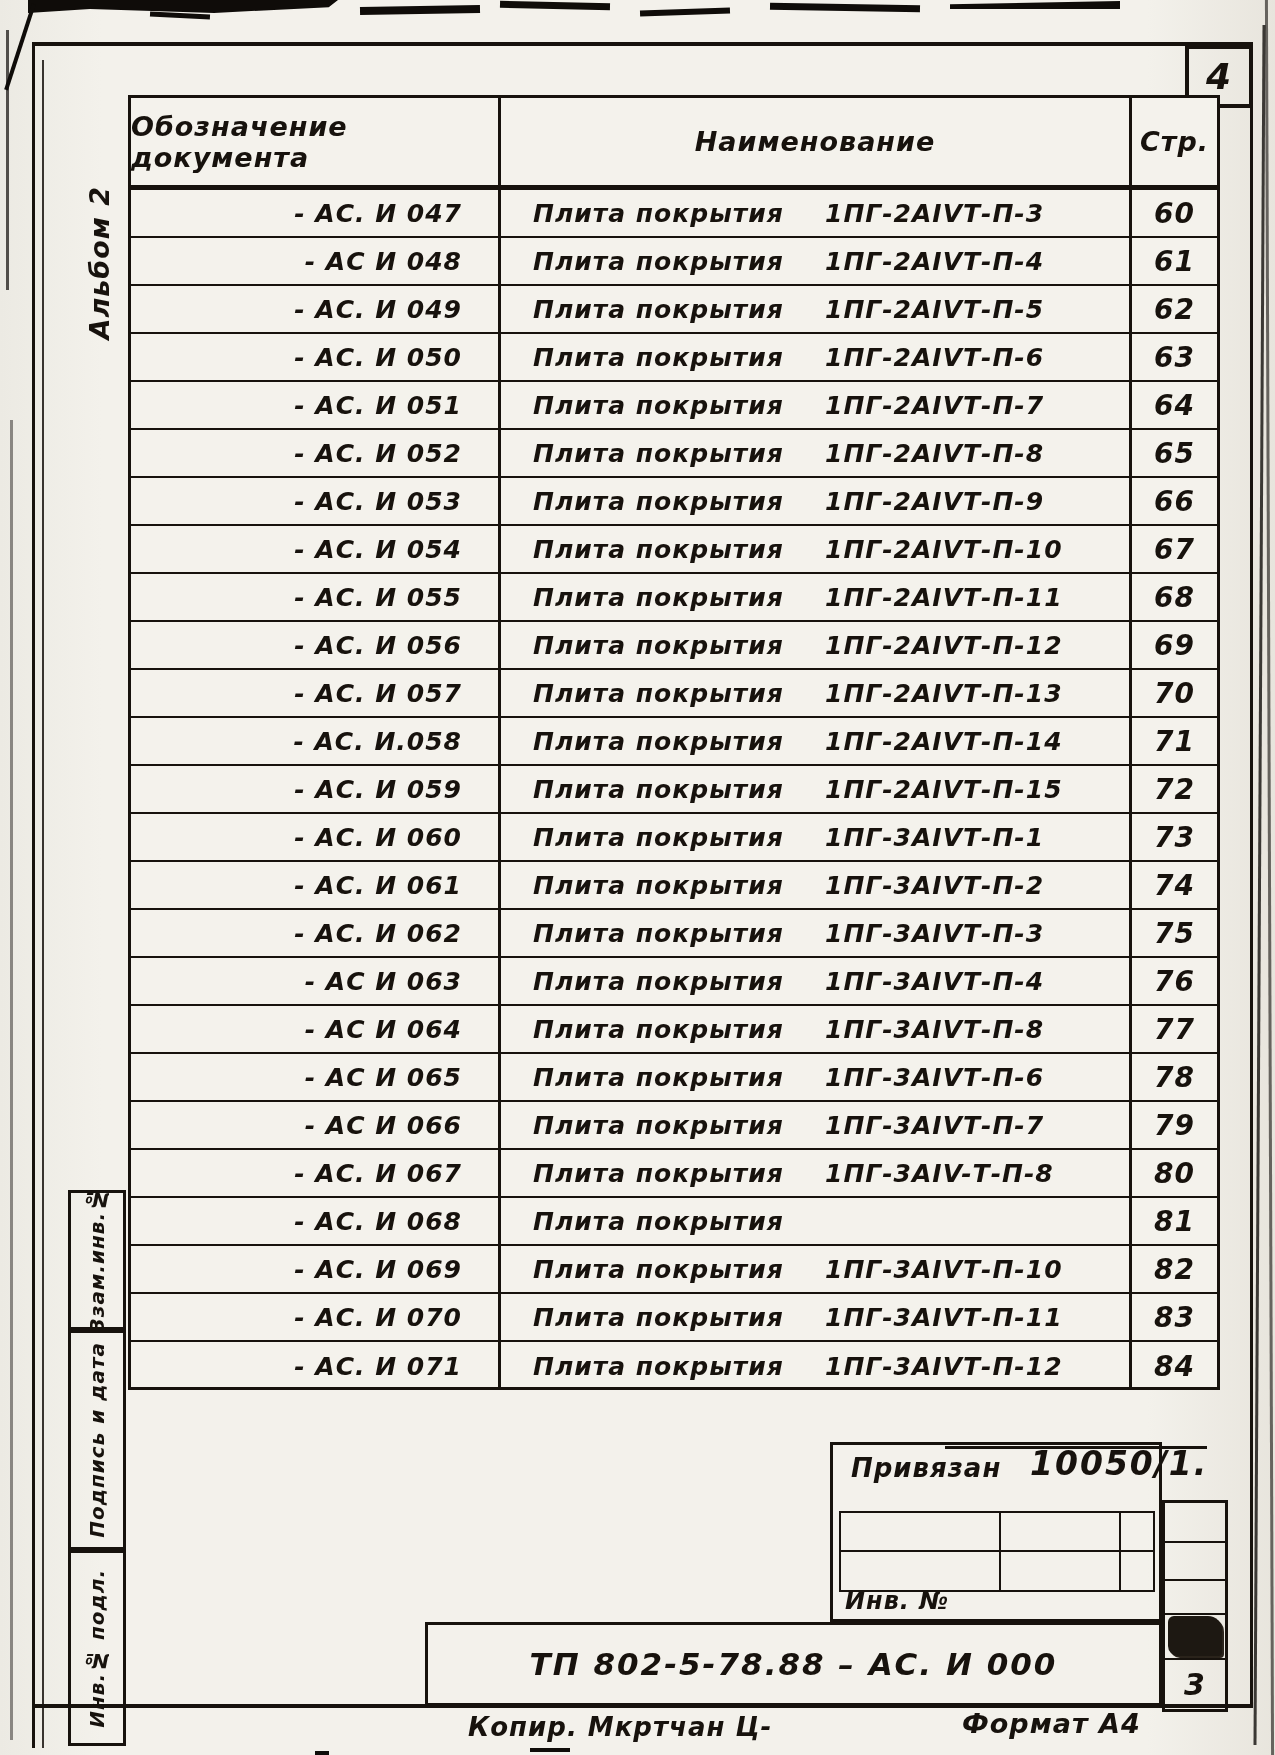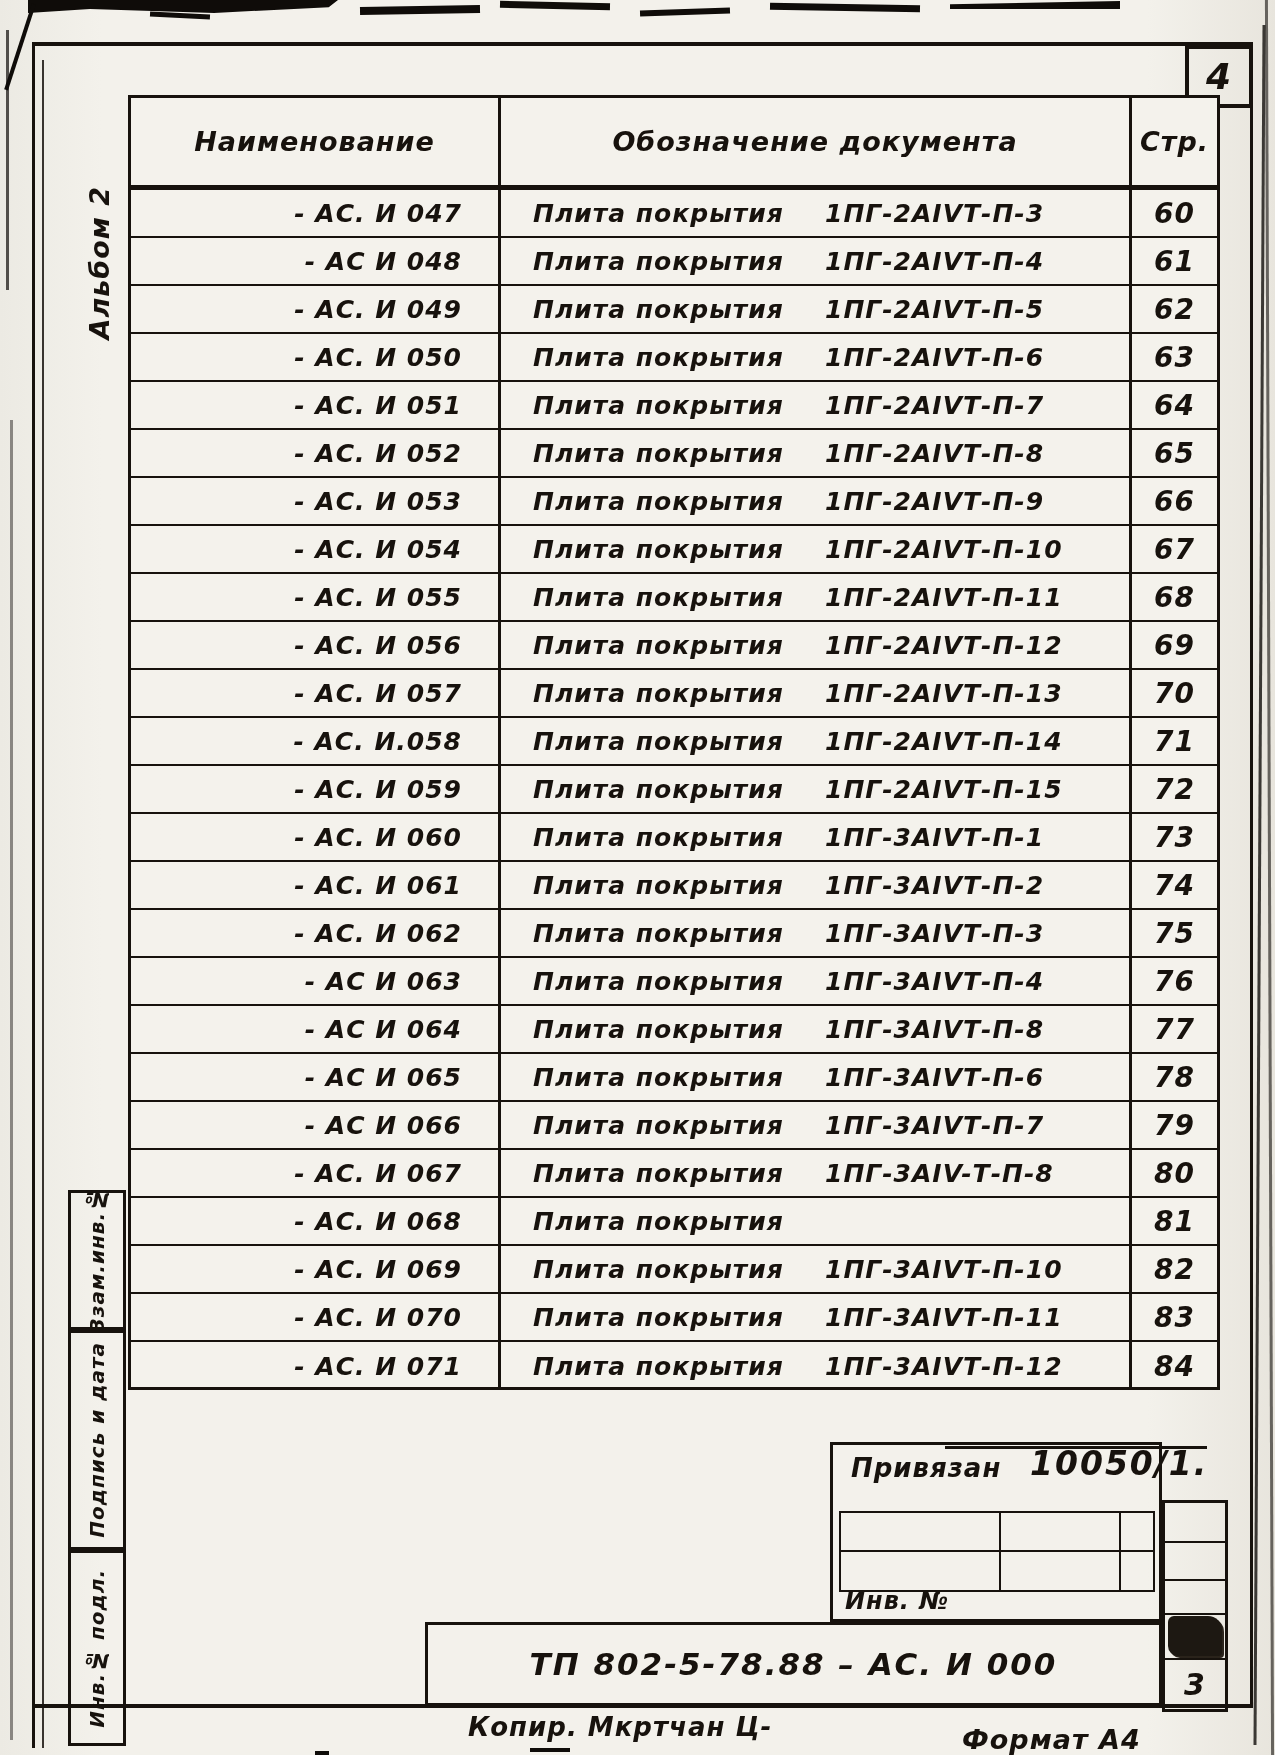--- a/index.html
+++ b/index.html
@@ -68,21 +68,21 @@
   .smudge{position:absolute;left:3px;right:3px;top:113px;height:40px;background:#1d1812;
     border-radius:6px 14px 4px 10px;box-shadow:2px 2px 0 #2a231b;}
   .list-val{position:absolute;left:0;right:0;top:156px;bottom:0;display:flex;align-items:center;justify-content:center;
     font-size:30px;}
 
   .docnum{position:absolute;left:1030px;top:1396px;width:200px;height:48px;
     font-size:33px;letter-spacing:2px;margin-top:48px;}
   .docnum-underline{position:absolute;left:945px;top:1446px;width:262px;height:3px;background:#17120d;}
 
   .footer-copier{position:absolute;left:468px;top:1712px;font-size:26px;}
-  .footer-format{position:absolute;left:962px;top:1708px;font-size:27px;margin-top:16px;}
+  .footer-format{position:absolute;left:962px;top:1708px;font-size:27px;}
 
   
   .art{position:absolute;background:#0f0c09;}
 </style>
 </head>
 <body>
 
 <div class="page">
 
   <div class="art" style="left:28px;top:0;width:310px;height:13px;clip-path:polygon(0 0,100% 0,97% 55%,60% 100%,20% 70%,0 100%);"></div>
@@ -119,22 +119,22 @@
   </div>
   <div class="vbox" style="top:1330px;height:220px;">
     <span class="vtext hw">Подпись и дата</span>
   </div>
   <div class="vbox" style="top:1550px;height:196px;">
     <span class="vtext hw">Инв.№ подл.</span>
   </div>
 
   <div class="doc-table">
     <div class="thead">
+      <div class="th hw">Обозначение документа</div>
       <div class="th hw">Наименование</div>
-      <div class="th hw">Обозначение документа</div>
       <div class="th hw">Стр.</div>
     </div>
     <div class="tbody">
     <div class="tr">
       <div class="td c1 hw">- АС. И 047</div>
       <div class="td c2 hw">
         <span class="nm">Плита покрытия</span>
         <span class="tp">1ПГ-2АIVТ-П-3</span>
       </div>
       <div class="td c3 hw">60</div>

